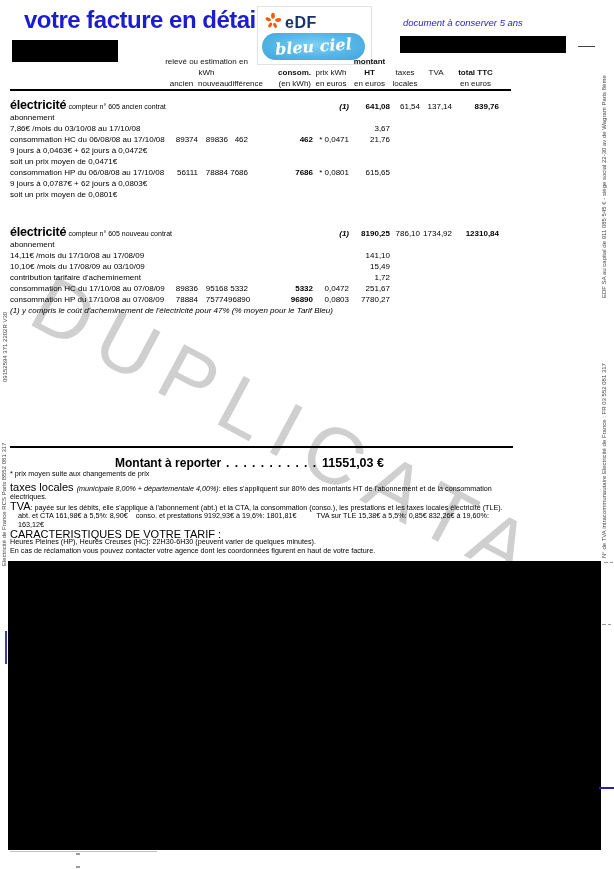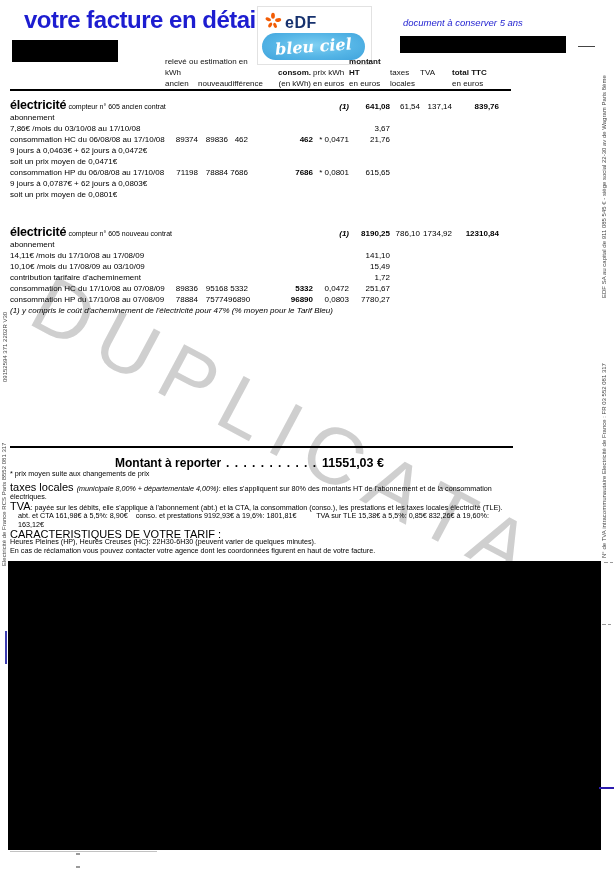--- a/index.html
+++ b/index.html
@@ -21,21 +21,21 @@
   .cloud{position:absolute;left:4px;top:26px;width:103px;height:27px;border-radius:14px;
          background:radial-gradient(ellipse at 50% 45%, #7fd0f2 0%, #55b5e6 55%, #3fa3dc 100%);
          display:flex;align-items:center;justify-content:center;}
   .cloud-text{font-family:"DejaVu Serif",serif;font-style:italic;font-weight:700;
               color:#fff;font-size:16px;transform:rotate(-4deg);}
   .top-dash{position:absolute;left:578px;top:46px;width:17px;border-top:1.5px solid #444;z-index:2;}
   
   table.bill{position:absolute;left:10px;top:56px;width:501px;border-collapse:collapse;
              table-layout:fixed;z-index:2;}
   table.bill td{padding:0;vertical-align:bottom;font-size:8px;line-height:11px;}
-  thead td{font-size:7px;line-height:9px;color:#111;height:11px;}
+  thead td{font-size:7px;line-height:9px;text-align:center;color:#111;height:11px;}
   .b{font-weight:700;}
   .num{text-align:right;}
   .lbl{text-align:left;white-space:nowrap;overflow:visible;}
   .pr{padding-right:12px !important;}
   .rnum{text-align:right;padding-right:2px !important;}
   tr.sec td{height:21px;vertical-align:bottom;}
   tr.rule td{border-top:2.5px solid #000;}
   .sec-title{font-size:12.5px;font-weight:700;letter-spacing:-0.2px;text-align:right;}
   .sec-sub{font-size:7px;font-weight:400;}
   .ref{font-style:italic;font-weight:700;}
@@ -176,21 +176,21 @@
         <td colspan="3"></td>
       </tr>
       <tr>
         <td class="lbl" colspan="10">9 jours à 0,0463€ + 62 jours à 0,0472€</td>
       </tr>
       <tr>
         <td class="lbl" colspan="10">soit un prix moyen de 0,0471€</td>
       </tr>
       <tr>
         <td class="lbl">consommation HP du 06/08/08 au 17/10/08</td>
-        <td class="num">71198</td>
+        <td class="num">56111</td>
         <td class="num">78884</td>
         <td class="num">7686</td>
         <td class="num b">7686</td>
         <td class="num">* 0,0801</td>
         <td class="num">615,65</td>
         <td colspan="3"></td>
       </tr>
       <tr>
         <td class="lbl" colspan="10">9 jours à 0,0787€ + 62 jours à 0,0803€</td>
       </tr>

